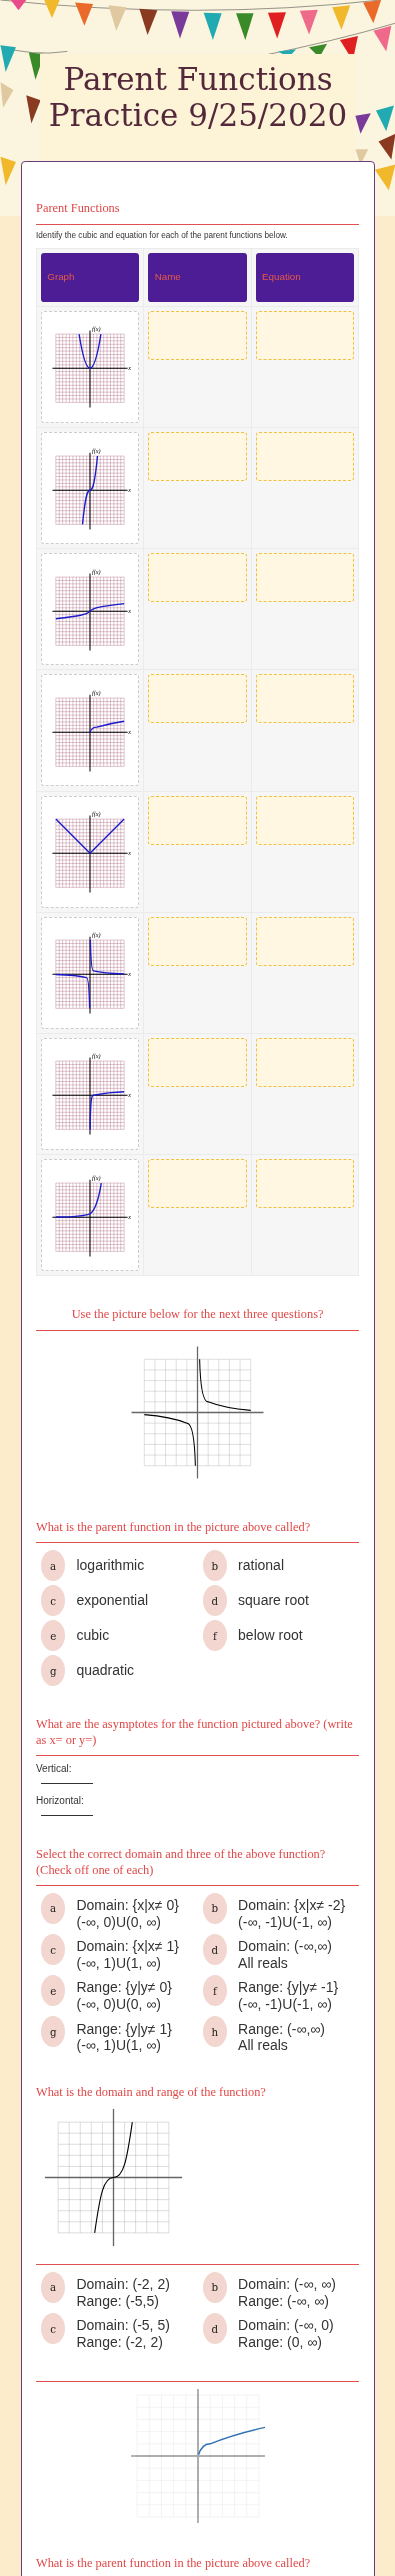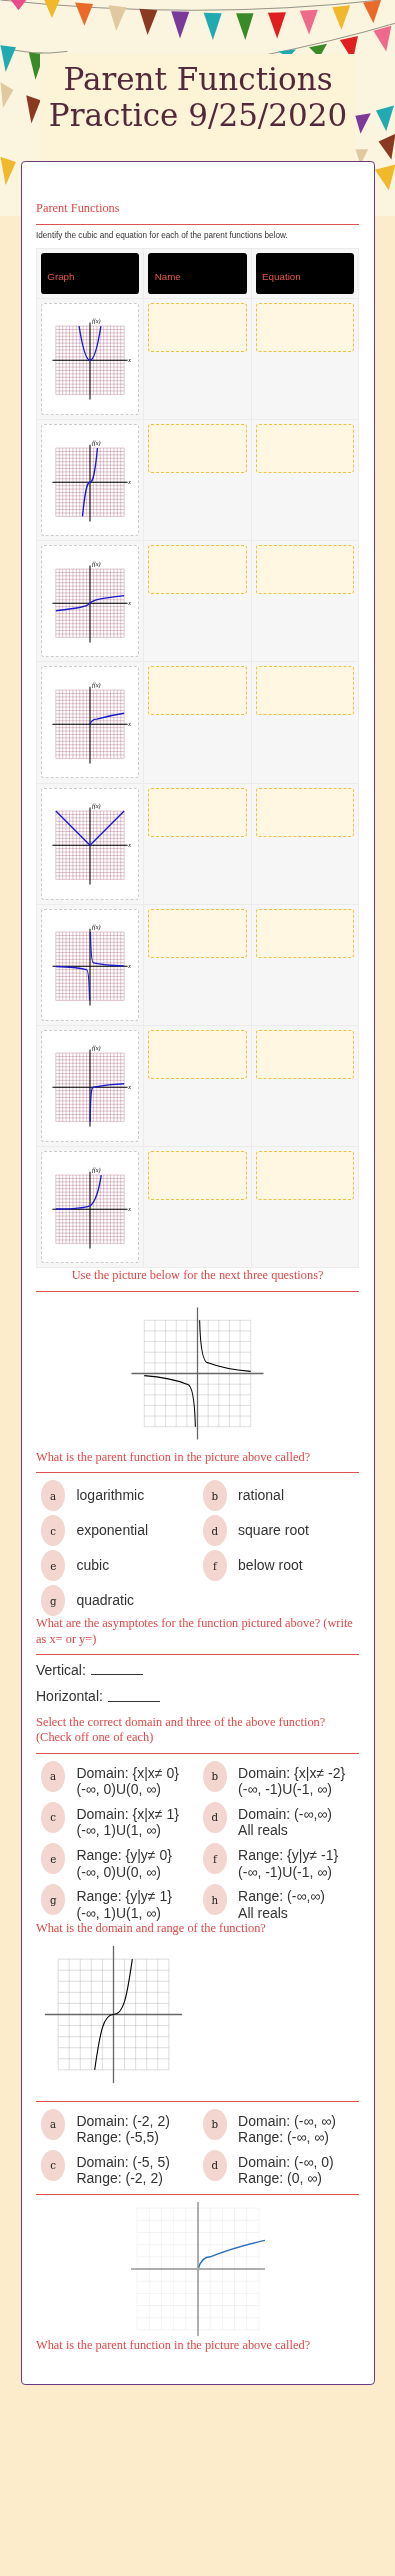--- a/index.html
+++ b/index.html
@@ -9,30 +9,30 @@
   .bunting { position: absolute; left: 0; top: 0; width: 396px; height: 216px; }
   .title-box { position: absolute; left: 40px; top: 54px; width: 315px; height: 108px; background: #fdf3d6; }
   .title { position: absolute; left: 0; right: 0; top: 61px; text-align: center; font-family: "DejaVu Serif", serif; font-size: 31px; line-height: 36px; color: #53283a; }
   .card { position: relative; margin: -55px auto 0 20.6px; width: 354px; background: #fff; border: 1.5px solid #6b3a7d; border-radius: 4.1px; padding: 39px 14.4px 31px 14.4px; }
   .sec-title { font-family: "Liberation Serif", serif; font-size: 12.4px; color: #e04848; line-height: 15.5px; }
   .sec-title.center { text-align: center; }
   .rule { height: 0.5px; background: #e05050; margin: 7.2px 0 7.2px 0; }
   .desc { font-size: 8.2px; color: #333; margin-bottom: 7.2px; }
   table.pf { width: 100%; border-collapse: collapse; background: #f6f6f7; }
   table.pf td { border: 0.5px solid #ebebeb; padding: 4.1px; vertical-align: top; width: 33.3%; }
-  .hdr { background: #000000; color: #e85848; border-radius: 3.1px; height: 41px; padding: 18.5px 6.2px; font-size: 9.8px; }
+  .hdr { background: #4c1d95; color: #e85848; border-radius: 3.1px; height: 49px; padding: 18.5px 6.2px; font-size: 9.8px; }
   .graph-cell { background: #fff; border: 0.5px dashed #ccc; border-radius: 3.1px; height: 112px; display: flex; align-items: center; justify-content: center; }
   .ans-box { background: #fff7e2; border: 1px dashed #f0c040; border-radius: 3.1px; height: 49px; }
-  .block { }
+  .block { margin-top: 31px; }
   .options { display: grid; grid-template-columns: 1fr 1fr; row-gap: 4.1px; column-gap: 5.2px; padding-left: 5.2px; }
   .opt { display: flex; align-items: flex-start; min-height: 31px; }
   .bubble { width: 24px; height: 31px; border-radius: 50%; background: #f2d6cf; display: flex; align-items: center; justify-content: center; font-family: "DejaVu Serif", serif; font-size: 10.3px; color: #222; flex: none; }
   .opt-text { margin-left: 11.3px; font-size: 14px; color: #333; line-height: 14.4px; padding-top: 8.2px; }
   .opt-text.two { padding-top: 4.1px; line-height: 16.5px; }
-  .fill-row { display: flex; align-items: center; font-size: 14px; margin: 6.2px 0 10.3px; }
+  .fill-row { display: flex; align-items: flex-start; font-size: 10px; margin: 6.2px 0 10.3px; flex-direction: column; }
   .fill-line { width: 52px; border-bottom: 0.5px solid #333; margin-left: 5.2px; height: 10.3px; }
   .graph-wrap { text-align: center; }
   .graph-wrap.left { text-align: left; }
 </style>
 </head>
 <body>
 
 <div class="banner">
   <svg class="bunting" viewBox="0 0 768 420">
     <path d="M0 0 Q380 40 740 0" stroke="#333" fill="none" stroke-width="1"></path>

